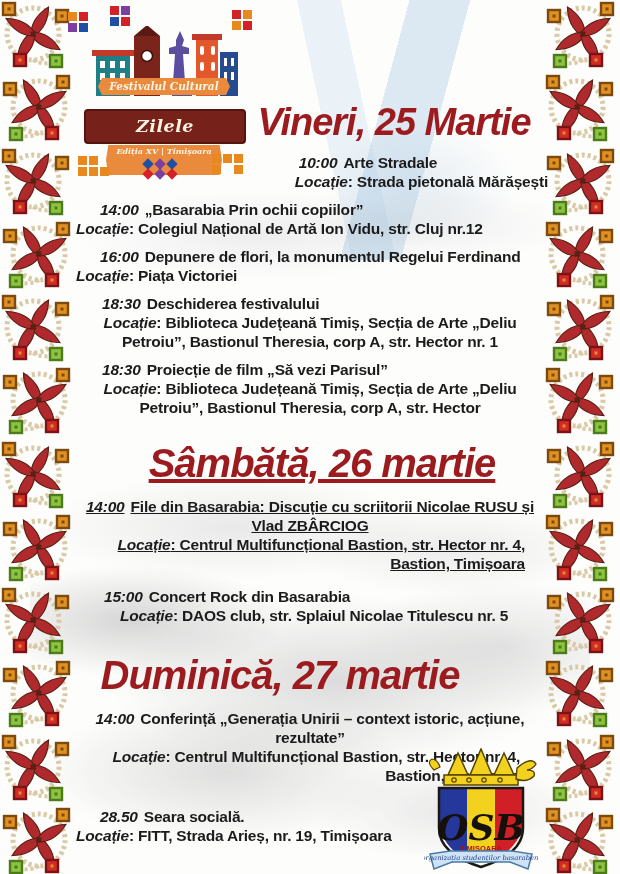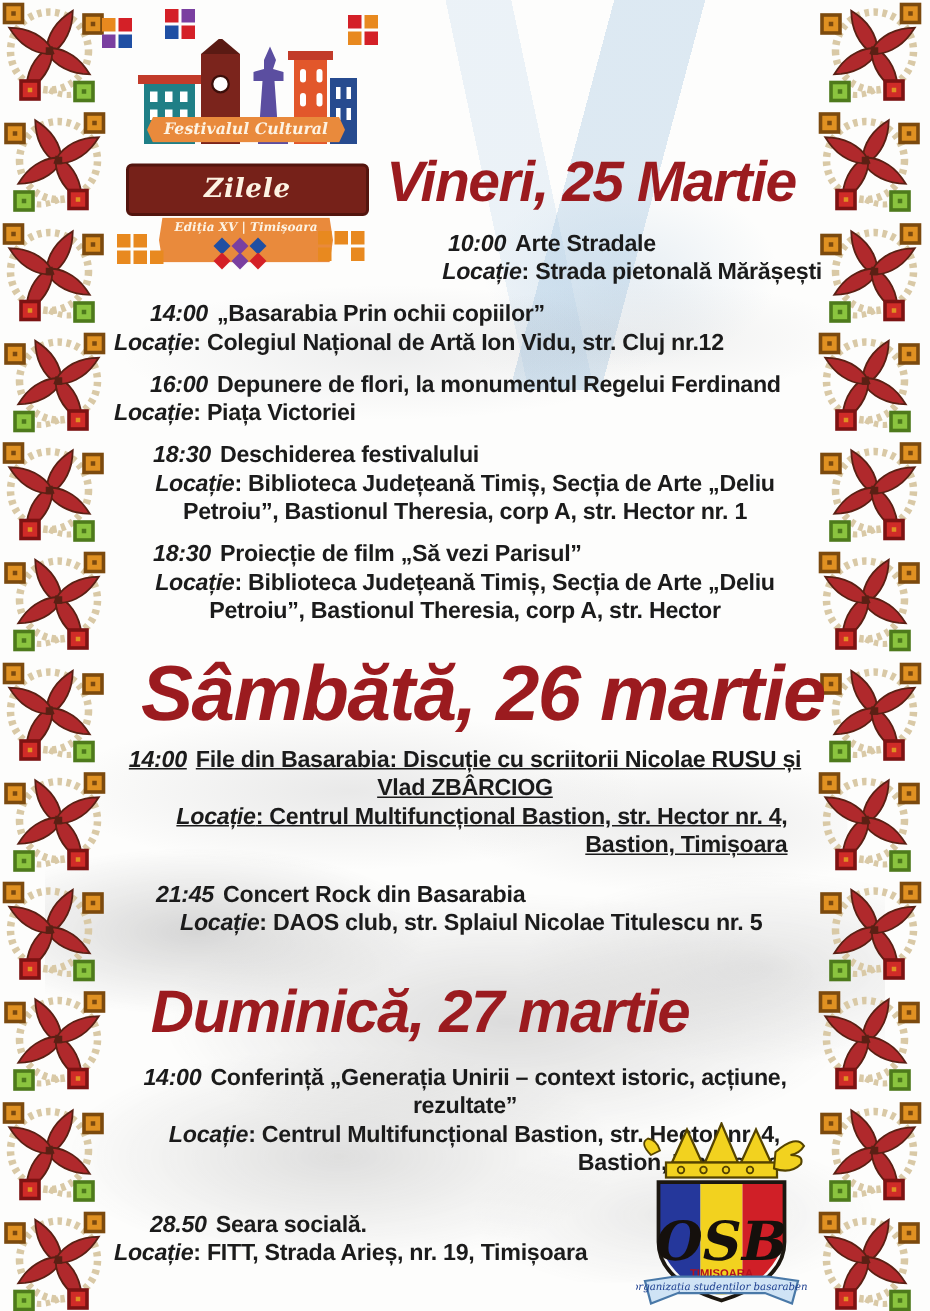--- a/index.html
+++ b/index.html
@@ -65,21 +65,21 @@
   .c-purple{background:var(--mosaic-purple);} .c-orange{background:var(--mosaic-orange);}
   
   .content{position:absolute;left:58px;top:100px;width:504px;z-index:3;
     font-size:15.5px;font-weight:bold;letter-spacing:-.2px;line-height:19px;}
   .day-title{
     font-style:italic;font-weight:800;color:var(--heading-red);
     font-size:38px;line-height:44px;letter-spacing:-1px;
     text-align:center;margin:0;
   }
   .title-fri{transform:translateX(84px);}
-  .title-sat{font-size:52px;margin-top:24px;transform:translateX(12px);}
+  .title-sat{font-size:40px;margin-top:24px;transform:translateX(12px);text-decoration:underline;}
   .title-sun{font-size:40px;margin-top:28px;transform:translateX(-30px);}
   .event{margin-top:9px;}
   .event p{margin:0;}
   .time{font-style:italic;margin-right:6px;}
   .loc-label{font-style:italic;}
   
   .ev-c .l1{text-align:center;max-width:460px;margin:0 auto;}
   .ev-c .l2{text-align:right;max-width:430px;margin:0 auto;}
   .ev-shift{transform:translateX(58px);}
   .ev-shift .l1,.ev-shift .l2{max-width:360px;}
@@ -915,21 +915,21 @@
     </div>
 
     <h1 class="day-title title-sat">Sâmbătă, 26 martie</h1>
 
     <div class="event ev-c" style="margin-top:12px;text-decoration:underline;">
       <p class="l1"><span class="time">14:00</span><span class="desc">File din Basarabia: Discuție cu scriitorii Nicolae RUSU și Vlad ZBÂRCIOG</span></p>
       <p class="l2"><span class="loc-label">Locație</span><span class="loc">: Centrul Multifuncțional Bastion, str. Hector nr. 4, Bastion, Timișoara</span></p>
     </div>
 
     <div class="event ev-l2" style="margin-top:14px;">
-      <p class="l1"><span class="time">21:45</span><span class="desc">Concert Rock din Basarabia</span></p>
+      <p class="l1"><span class="time">15:00</span><span class="desc">Concert Rock din Basarabia</span></p>
       <p class="l2"><span class="loc-label">Locație</span><span class="loc">: DAOS club, str. Splaiul Nicolae Titulescu nr. 5</span></p>
     </div>
 
     <h1 class="day-title title-sun">Duminică, 27 martie</h1>
 
     <div class="event ev-c" style="margin-top:12px;">
       <p class="l1" style="max-width:478px;"><span class="time">14:00</span><span class="desc">Conferință „Generația Unirii – context istoric, acțiune, rezultate”</span></p>
       <p class="l2" style="max-width:420px;"><span class="loc-label">Locație</span><span class="loc">: Centrul Multifuncțional Bastion, str. Hector nr. 4, Bastion, Timișoara</span></p>
     </div>
 

